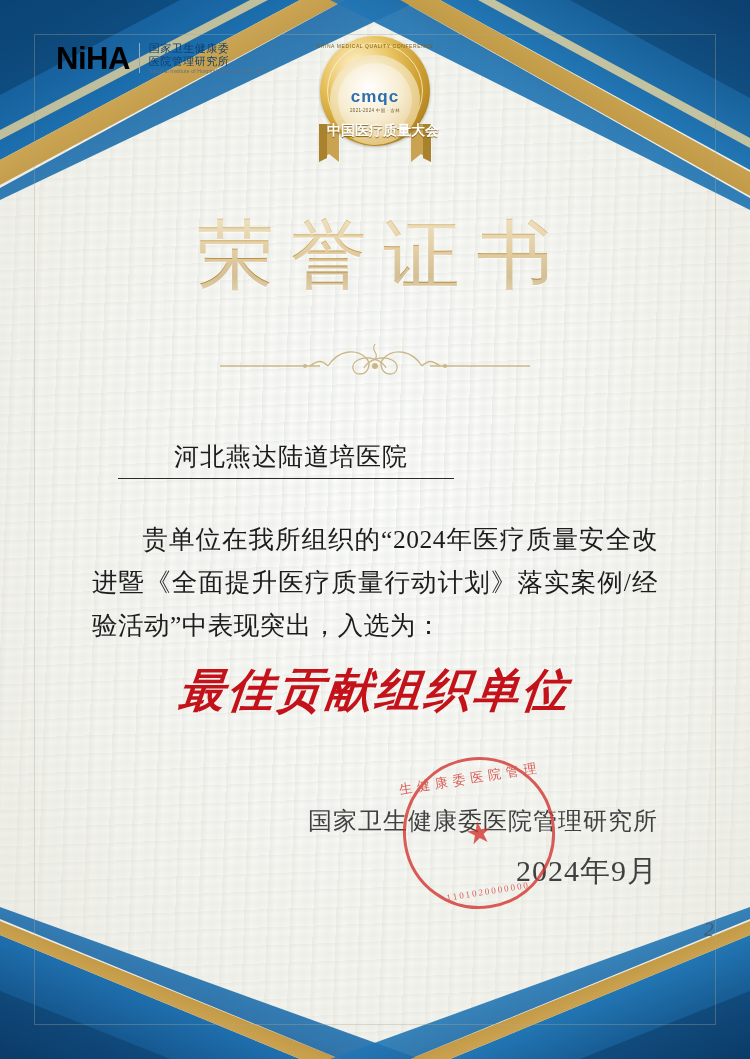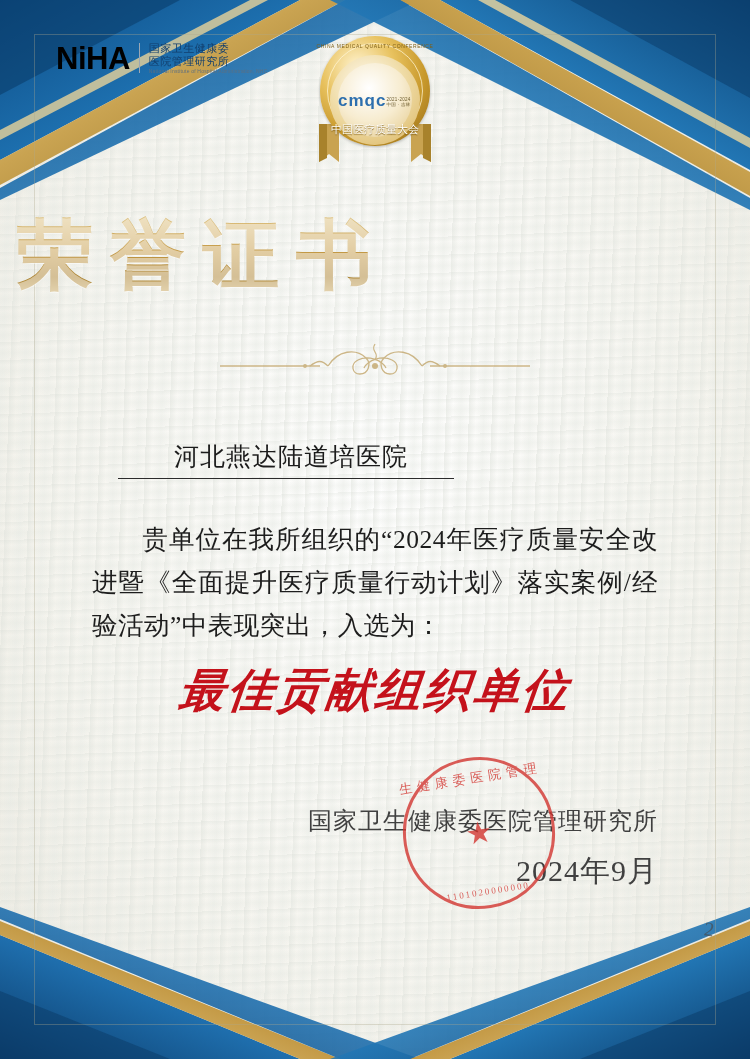--- a/index.html
+++ b/index.html
@@ -135,21 +135,21 @@
     border-radius: 50%;
     background: radial-gradient(circle at 40% 32%, #fffaf0 0%, #f0dda9 45%, #d9b45f 100%);
   }
   .medal-core {
     position: absolute;
     left: 27px; top: 27px;
     width: 74px; height: 74px;
     border-radius: 50%;
     background: radial-gradient(circle at 42% 34%, #ffffff 0%, #f7ecd0 50%, #e3c98a 100%);
     display: flex;
-    flex-direction: row;
+    flex-direction: column;
     align-items: center;
     justify-content: center;
   }
   .medal-abbr {
     font-family: "Liberation Sans", sans-serif;
     font-size: 17px;
     font-weight: 700;
     letter-spacing: 1px;
     color: #2d6fae;
     line-height: 1;
@@ -164,40 +164,42 @@
   .medal-arc-top, .medal-arc-bottom {
     position: absolute;
     left: 0; width: 128px;
     text-align: center;
     font-family: "Liberation Sans", sans-serif;
     color: #7d5f17;
   }
   .medal-arc-top { top: 7px; font-size: 5px; letter-spacing: 0.6px; }
   .medal-arc-bottom {
     top: 86px;
-    font-size: 11px;
-    font-weight: 400;
+    font-size: 14px;
+    font-weight: 700;
     color: #ffffff;
     text-shadow: 0 1px 1px rgba(120, 85, 10, 0.9);
+    text-align: right;
   }
   .medal-ribbon-l, .medal-ribbon-r {
     position: absolute;
     top: 88px;
     width: 24px; height: 40px;
   }
   .medal-ribbon-l { left: 6px; }
   .medal-ribbon-r { right: 6px; }
 
   
   .title-cn {
     position: absolute;
     top: 205px;
     left: 0; right: 0;
-    font-family: "Liberation Serif", serif;
-    font-weight: 700;
+    text-align: center;
+    font-family: "Liberation Serif", serif;
+    font-weight: 400;
     font-size: 76px;
     letter-spacing: 17px;
     text-indent: 17px;
     color: #c9a45a;
     background: linear-gradient(180deg, #e6cf95 0%, #c49a46 45%, #a97f2c 70%, #e3c988 100%);
     -webkit-background-clip: text;
     background-clip: text;
     -webkit-text-fill-color: transparent;
     text-shadow: 0 1px 0 rgba(255,255,255,0.5);
   }

